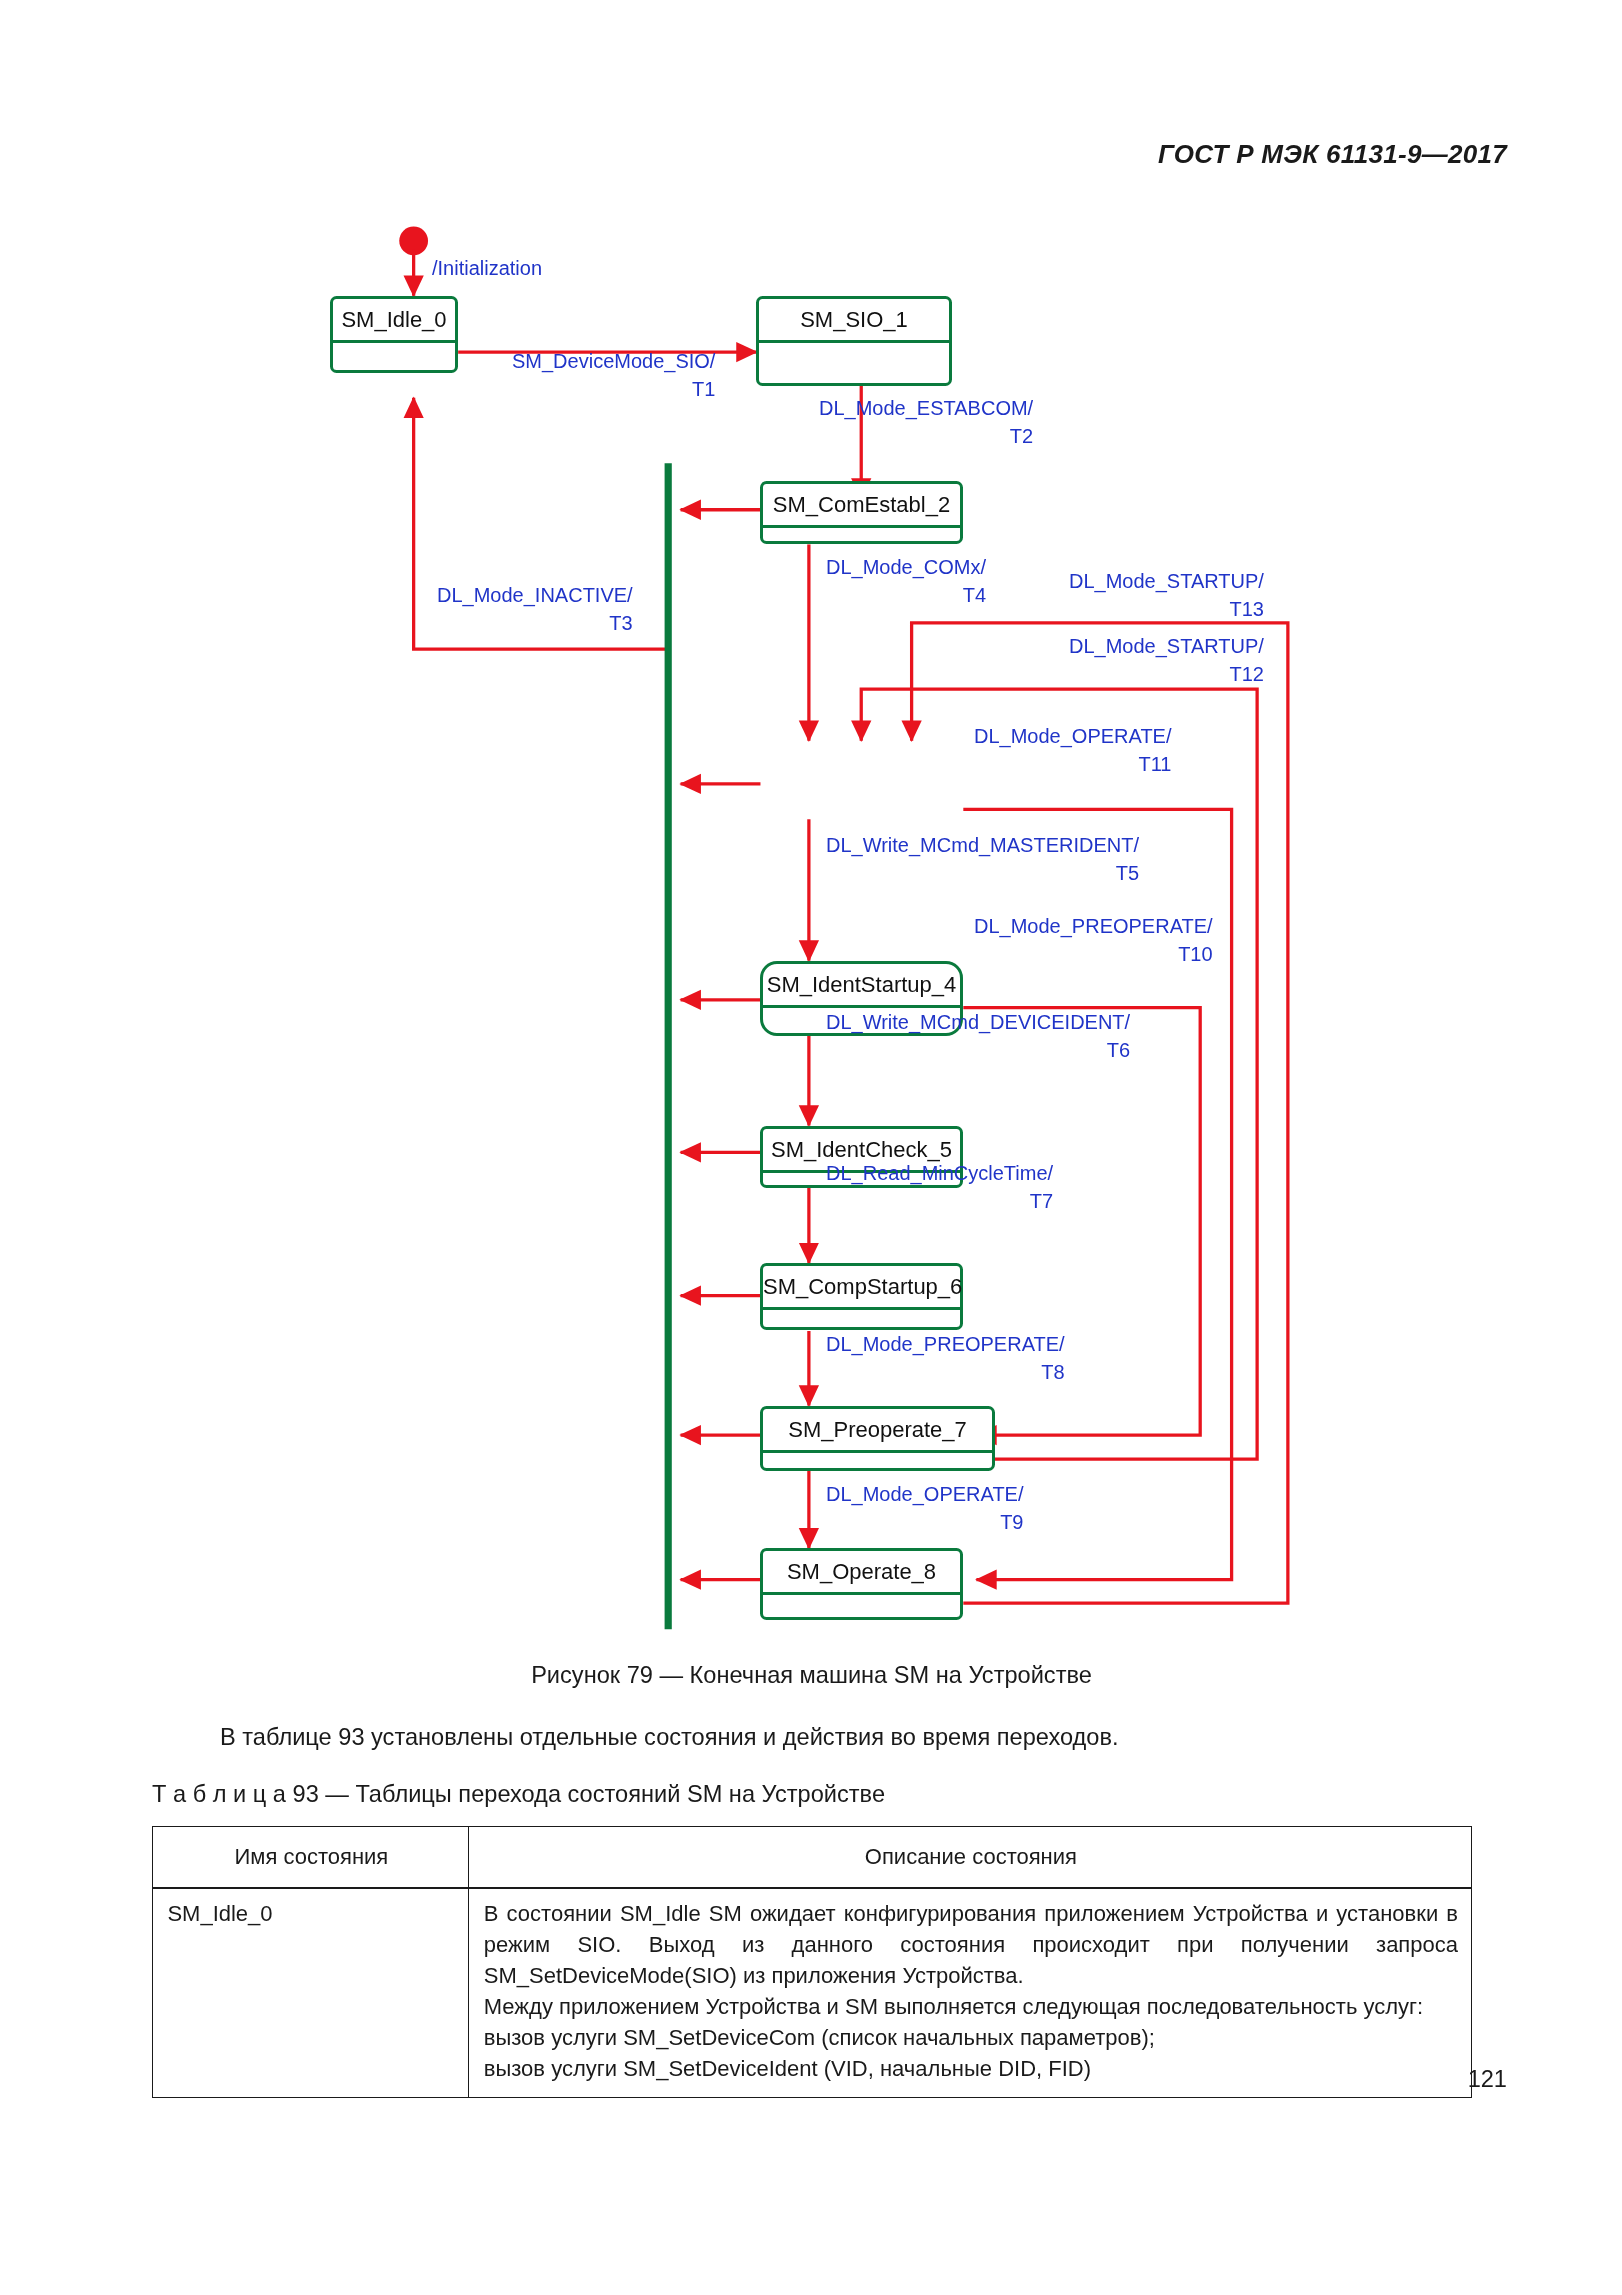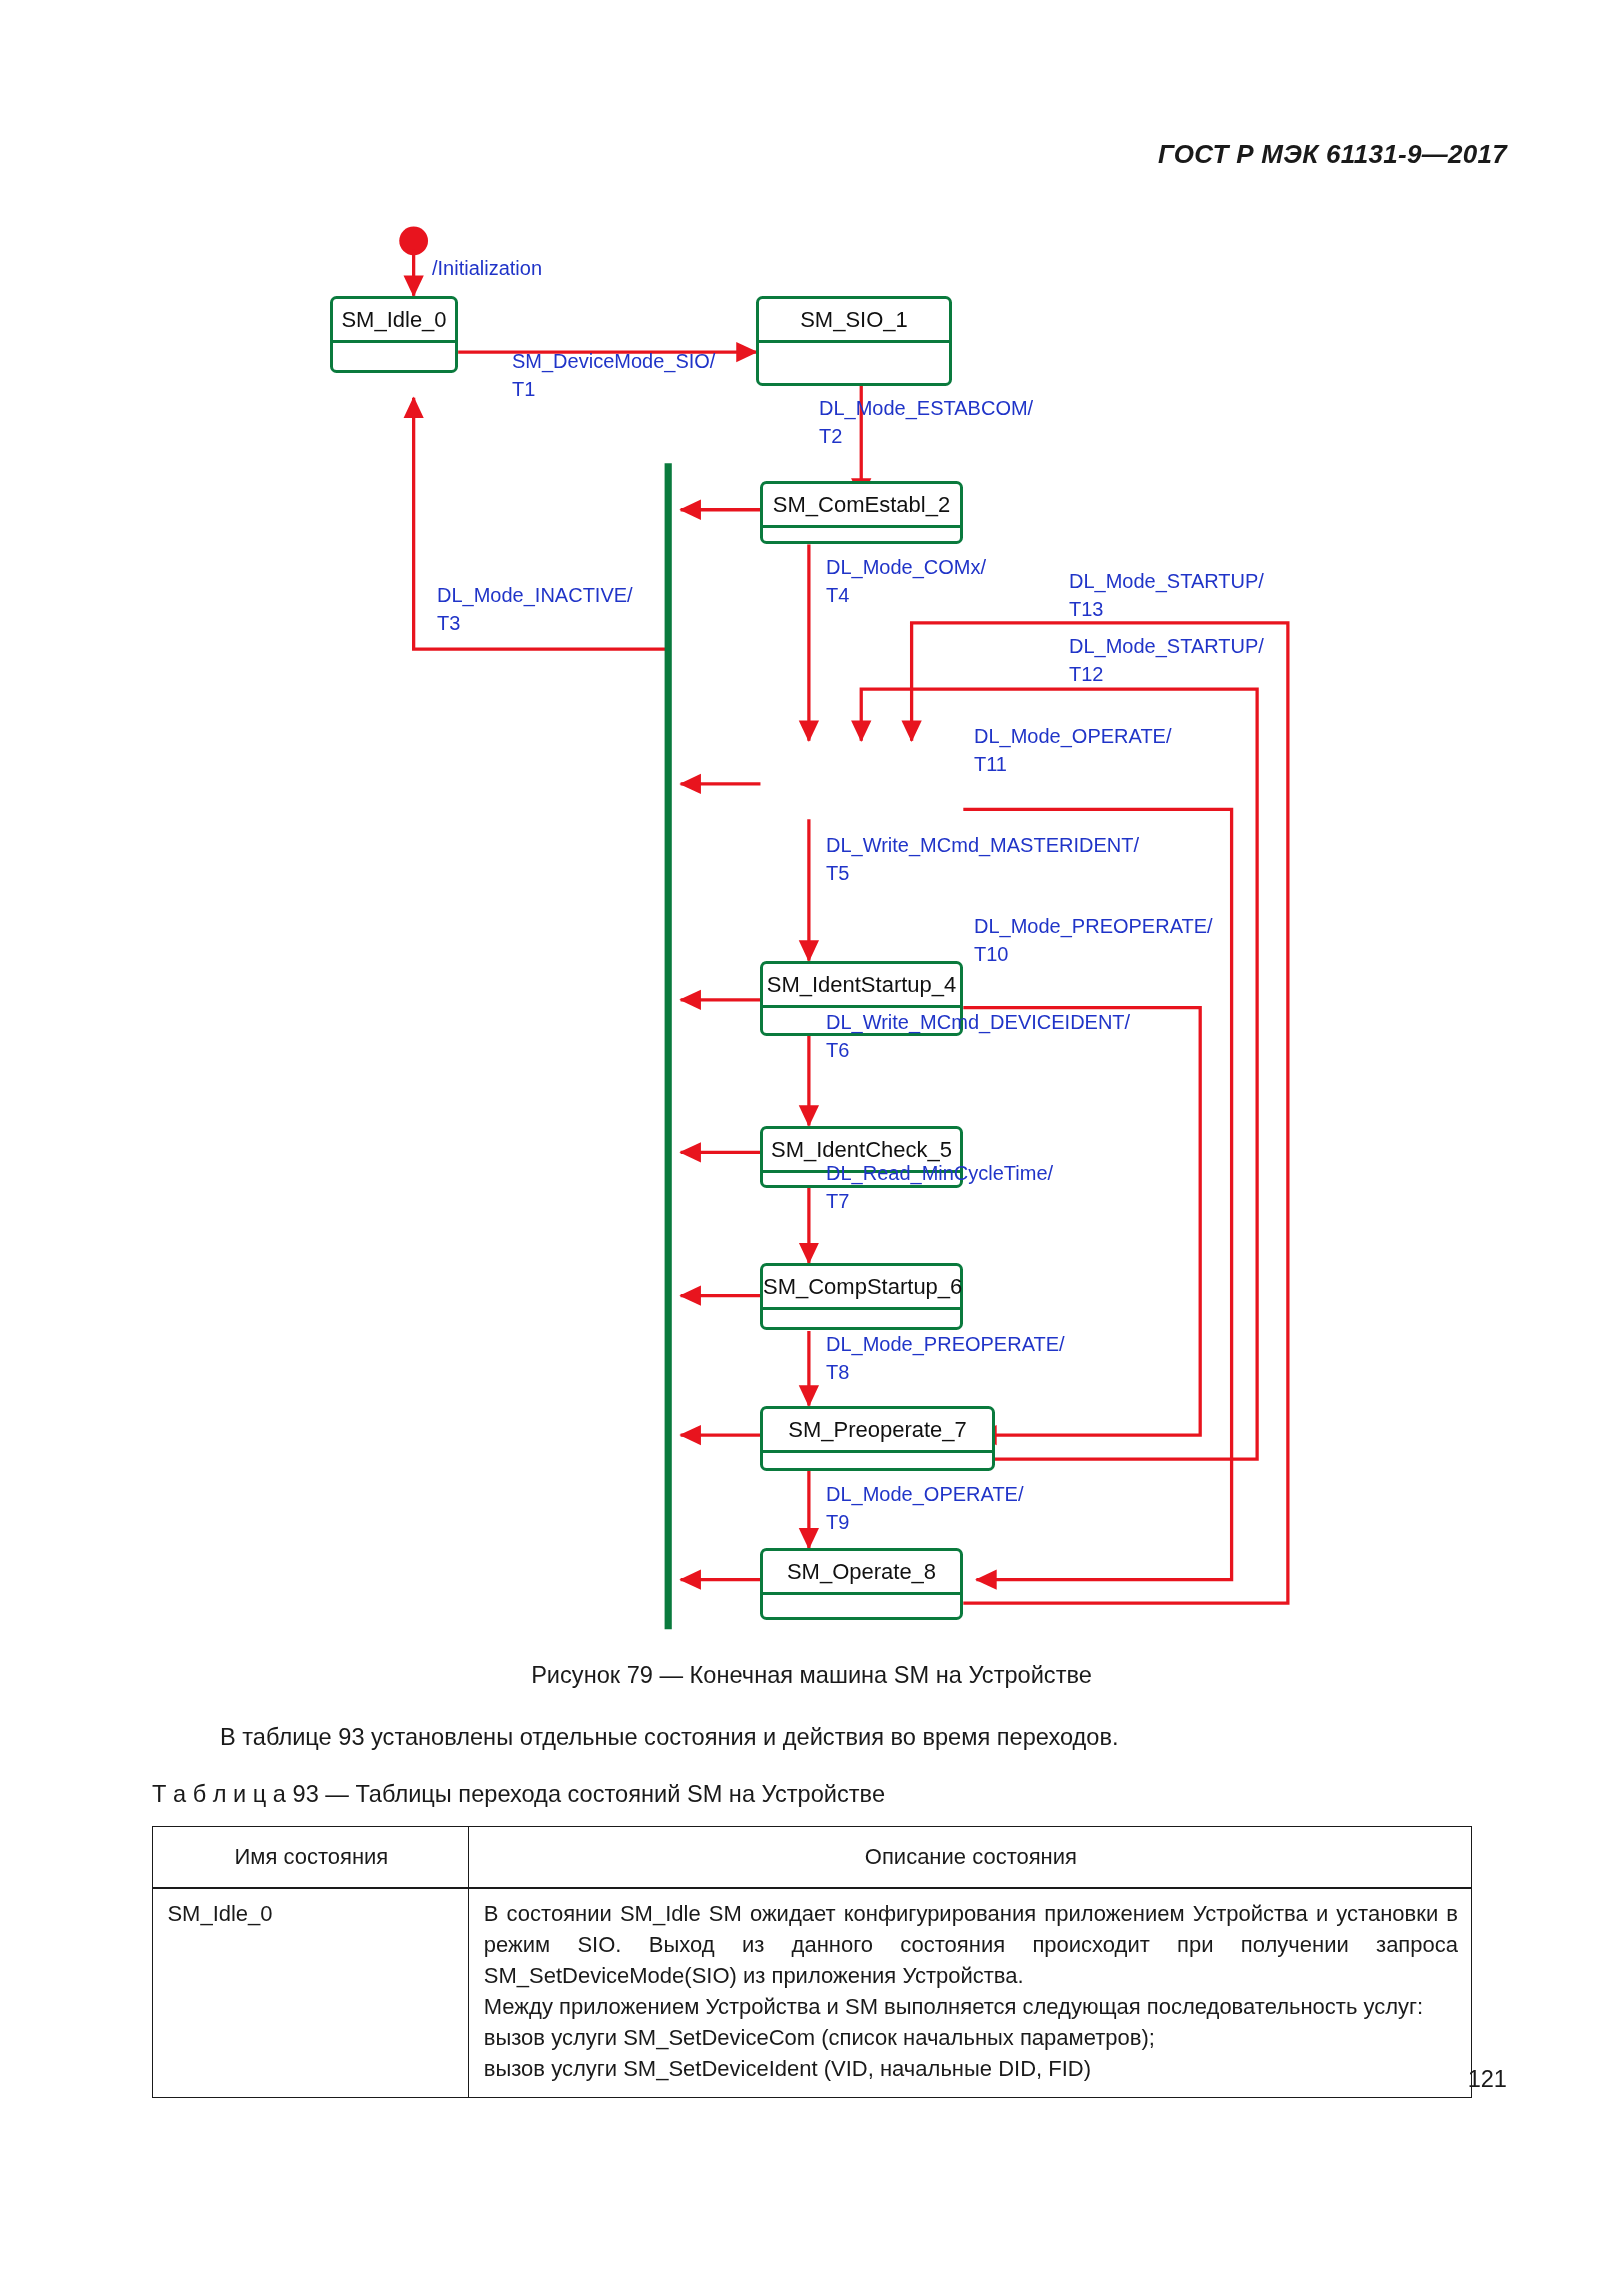--- a/index.html
+++ b/index.html
@@ -69,20 +69,21 @@
     height: 3.3px;
     background: #0a7a3d;
   }
 
   .edge-label {
     position: absolute;
     color: #2034c8;
     font-size: 20px;
     line-height: 27.5px;
     white-space: nowrap;
+    text-align: right;
   }
 
   
   .caption {
     position: absolute;
     width: 1623px;
     text-align: center;
     font-size: 23.6px;
   }
   .body-par {
@@ -196,21 +197,21 @@
     <div class="state-title">SM_SIO_1</div>
     <div class="state-divider"></div>
   </div>
 
   <div class="state-box" style="left:760px; top:481px;  width:203px; height:63px;">
     <div class="state-title">SM_ComEstabl_2</div>
     <div class="state-divider"></div>
   </div>
 
 
-  <div class="state-box" style="left:760px; top:961px; width:203px; height:75px;">
+  <div class="state-box" style="left:760px; top:961px; width:203px; height:75px;border-radius:17px;">
     <div class="state-title">SM_IdentStartup_4</div>
     <div class="state-divider"></div>
   </div>
 
   <div class="state-box" style="left:760px; top:1126px; width:203px; height:62px;">
     <div class="state-title">SM_IdentCheck_5</div>
     <div class="state-divider"></div>
   </div>
 
   <div class="state-box" style="left:760px; top:1263px; width:203px; height:67px;">

